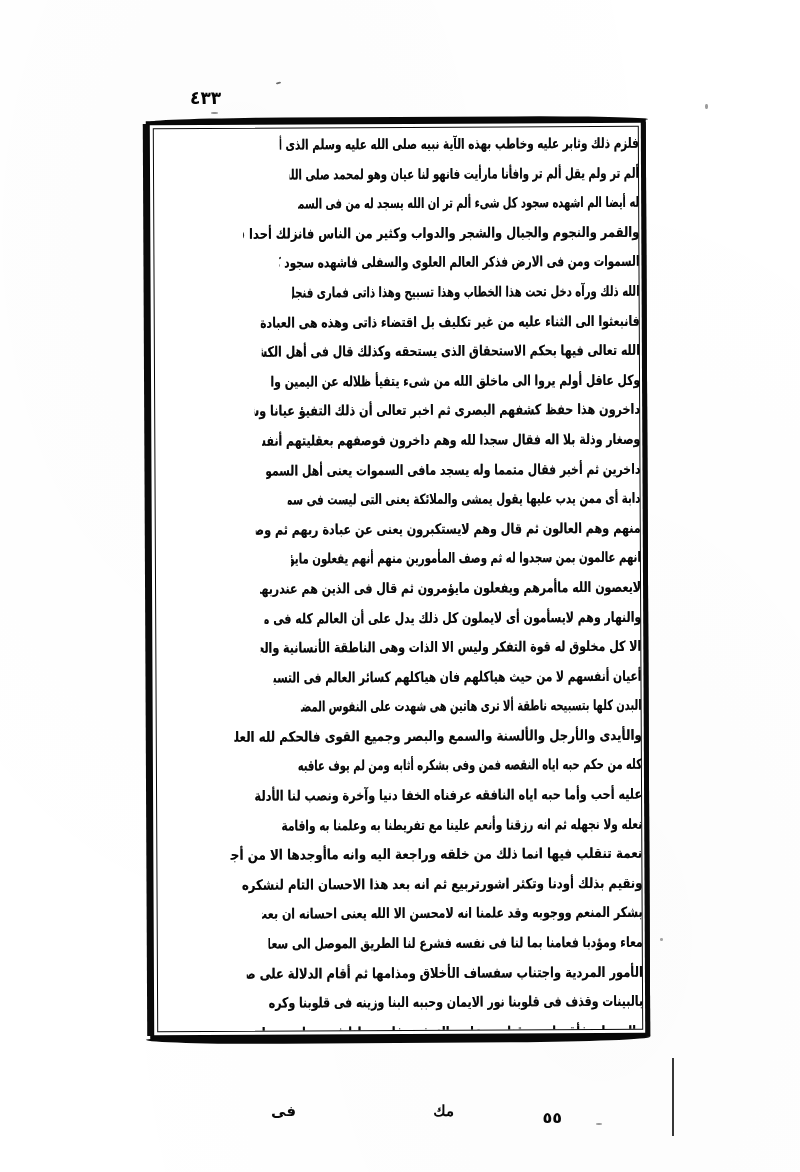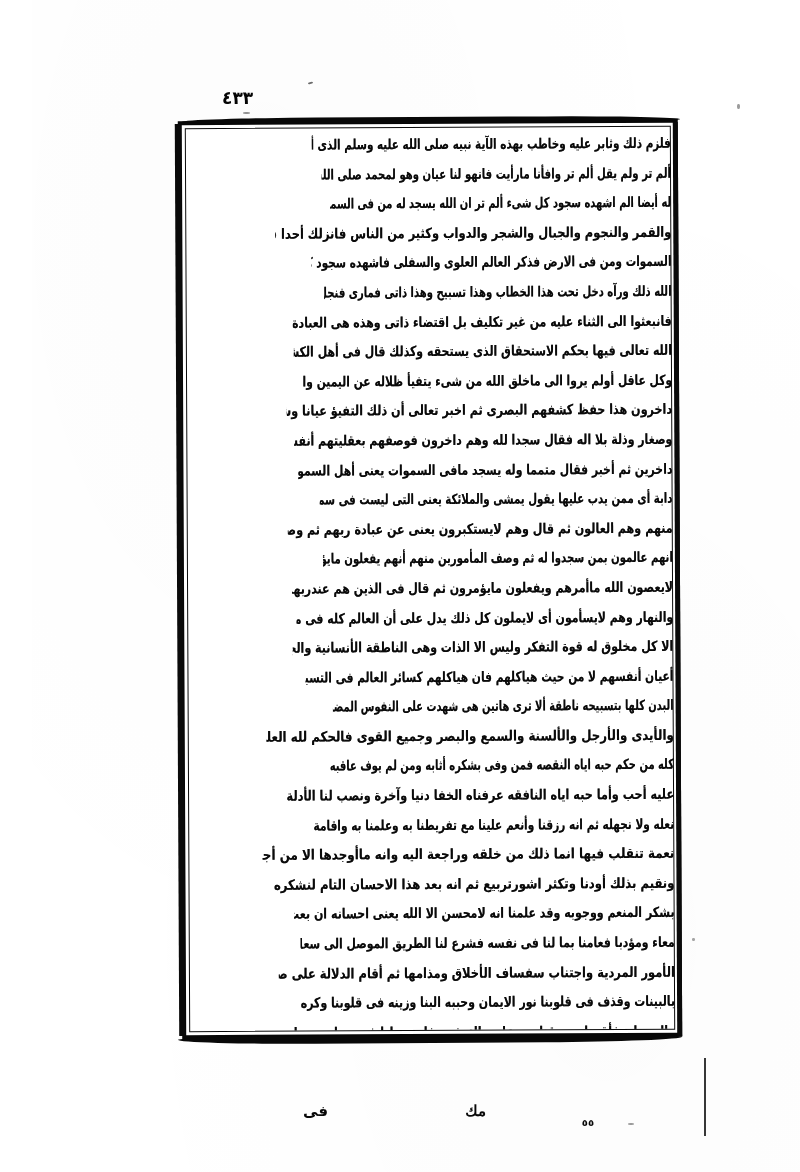--- a/index.html
+++ b/index.html
@@ -14,21 +14,20 @@
     position: relative;
     overflow: hidden;
     font-family: "DejaVu Sans", sans-serif;
   }
 
   
   #scan-page {
     position: absolute;
     inset: 0;
     background: #fdba74;
-    margin-left: 32px;
   }
 
   
   #paper-texture {
     position: absolute;
     inset: 0;
     background:
       radial-gradient(ellipse at 30% 20%, rgba(0,0,0,0.012), transparent 60%),
       radial-gradient(ellipse at 75% 80%, rgba(0,0,0,0.010), transparent 65%),
       #ffffff;
@@ -176,21 +175,21 @@
     position: absolute;
     font-family: "DejaVu Sans", sans-serif;
     font-size: 15px;
     font-weight: 700;
     color: #080808;
     direction: rtl;
     white-space: nowrap;
   }
   #footer-catchword  { right: 352px; top: 2px; }
   #footer-signature  { right: 194px; top: 2px; font-family: Liberation Serif, serif; }
-  #footer-quire      { right: 86px;  top: 17px; font-size: 10px; letter-spacing: 1px; }
+  #footer-quire      { right: 86px;  top: 8px; font-size: 16px; letter-spacing: 1px; }
 </style>
 </head>
 <body>
 
 <div id="scan-page">
 
   <div id="paper-texture"></div>
 
   <div id="folio-number">٤٣٣</div>
 

